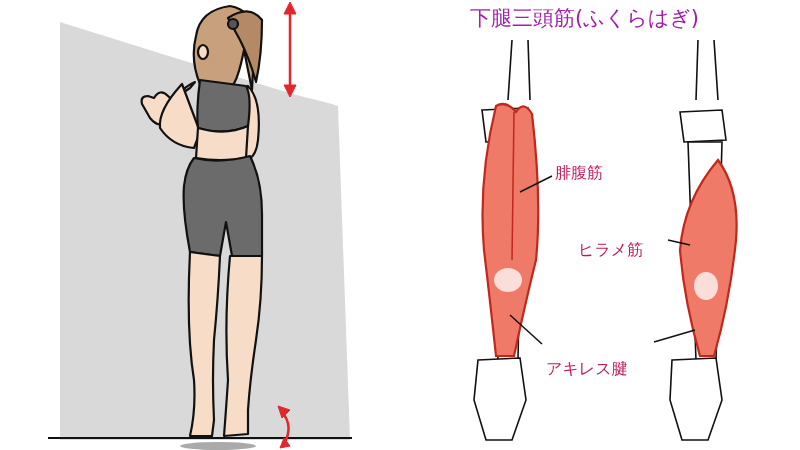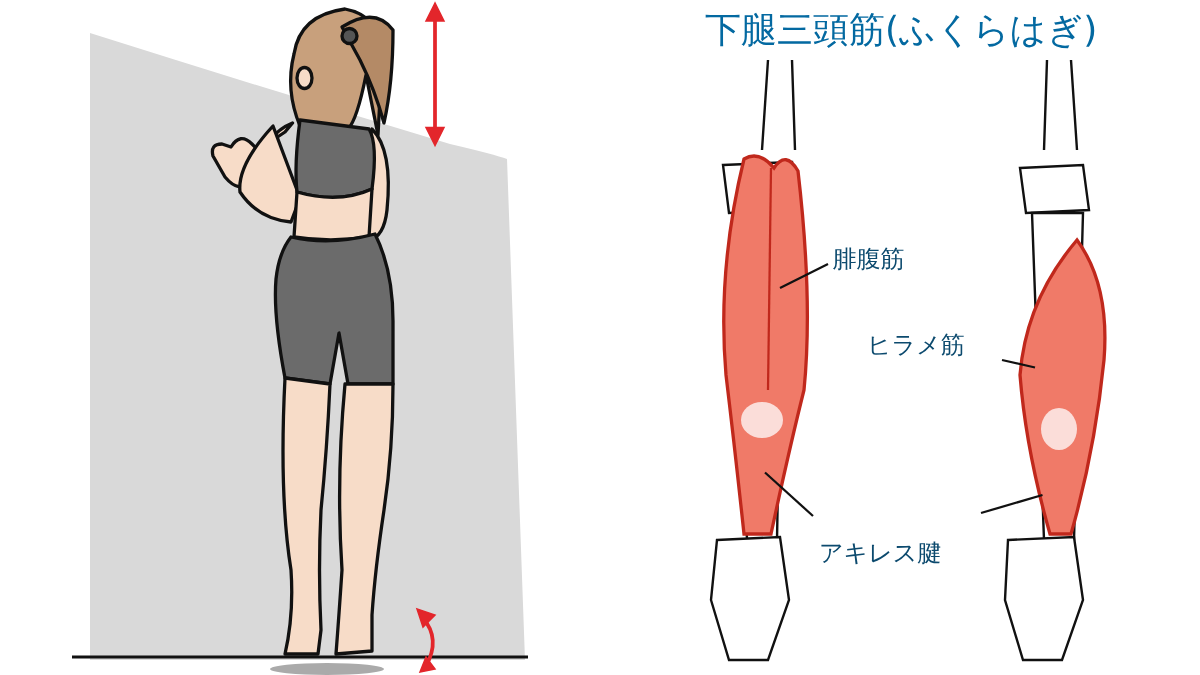--- a/index.html
+++ b/index.html
@@ -1,19 +1,19 @@
 <!DOCTYPE html>
 <html><head>
 <meta charset="utf-8">
 <style>
   html,body{margin:0;padding:0;background:#fff;}
   body{width:800px;height:450px;position:relative;overflow:hidden;font-family:"DejaVu Sans",sans-serif;}
   .abs{position:absolute;}
-  .title{left:470px;top:4px;font-size:24px;color:#0369a1;letter-spacing:0px;white-space:nowrap;}
-  .label{font-size:16px;color:#0c4a6e;white-space:nowrap;}
+  .title{left:470px;top:4px;font-size:21px;color:#a21caf;letter-spacing:0px;white-space:nowrap;}
+  .label{font-size:16px;color:#be185d;white-space:nowrap;}
   svg{position:absolute;left:0;top:0;}
 </style>
 </head>
 <body>
 
 <svg width="800" height="450" viewBox="0 0 800 450">
 
   <path d="M60 22 Q180 60 300 96 Q330 103 338 106 L350 440 L60 440 Z" fill="#d9d9d9"></path>
   <line x1="48" y1="438" x2="352" y2="438" stroke="#111" stroke-width="2"></line>
   <ellipse cx="218" cy="446" rx="38" ry="4" fill="#aaa"></ellipse>
@@ -74,14 +74,14 @@
   <g stroke="#111" stroke-width="1.5">
     <line x1="520" y1="192" x2="552" y2="176"></line>
     <line x1="668" y1="240" x2="690" y2="245"></line>
     <line x1="510" y1="315" x2="542" y2="344"></line>
     <line x1="654" y1="342" x2="695" y2="330"></line>
   </g>
 </svg>
 
 <div class="abs title">下腿三頭筋(ふくらはぎ)</div>
 <div class="abs label" style="left:555px;top:163px;">腓腹筋</div>
-<div class="abs label" style="left:578px;top:220px;">ヒラメ筋</div>
+<div class="abs label" style="left:578px;top:240px;">ヒラメ筋</div>
 <div class="abs label" style="left:546px;top:333px;margin-top:26px;">アキレス腱</div>
 
 </body></html>

